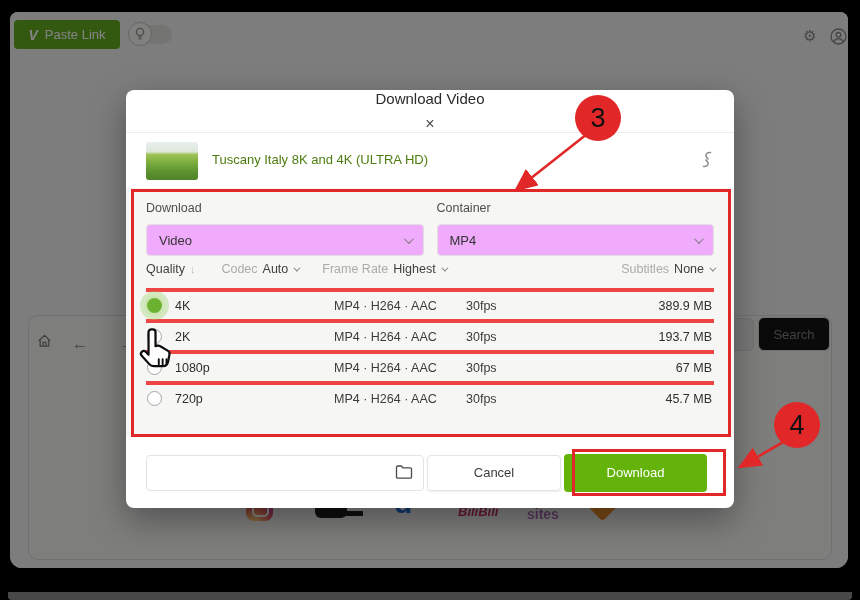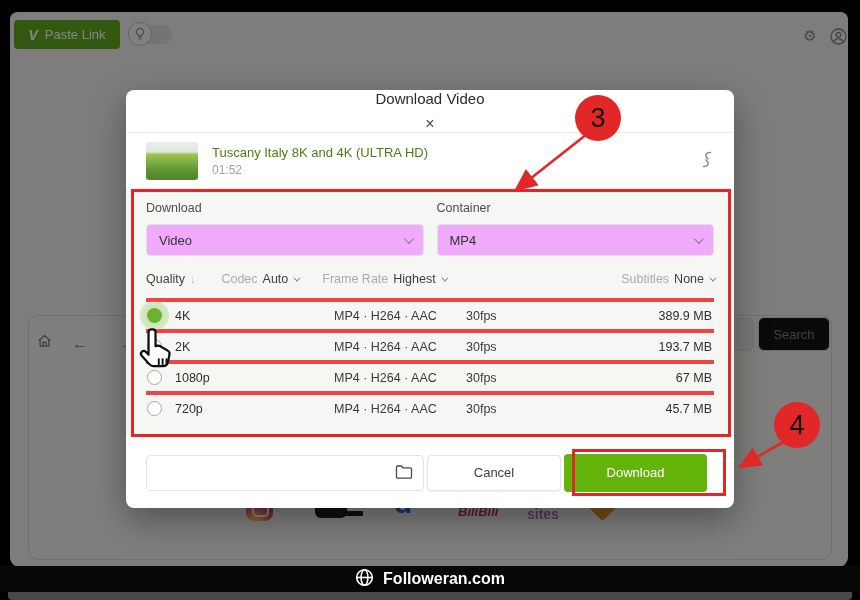--- a/index.html
+++ b/index.html
@@ -65,21 +65,21 @@
   .settings { height:249px; background:#f6f6f4; padding:13px 20px 0 20px; }
   .sel-grid { display:grid; grid-template-columns:1fr 1fr; column-gap:13px; }
   .sel-label { font-size:12.5px; color:#4d4d4b; margin-bottom:9px; }
   .select { height:32px; background:#f0abfc; border:1px solid #e1e1df; border-radius:4px;
          display:flex; align-items:center; padding:0 12px; color:#333; cursor:pointer; }
   .select span { flex:1; }
   .chev { width:7px; height:7px; border-right:1.5px solid #7c7c7a; border-bottom:1.5px solid #7c7c7a;
          transform:rotate(45deg) translateY(-2px); display:inline-block; }
   .chev.sm { width:5px; height:5px; margin-left:5px; }
 
-  .filter-row { display:flex; align-items:center; margin-top:16px; font-size:12.5px; color:#3f3f3d;justify-content:center; }
+  .filter-row { display:flex; align-items:center; margin-top:6px; font-size:12.5px; color:#3f3f3d;justify-content:center; }
   .f-dim { color:#ababa9; }
   .f-item { display:flex; align-items:center; cursor:pointer; }
   .sort-ic { color:#b9b9b7; font-size:11px; margin-left:5px; }
   .gap26 { margin-left:26px; } .gap22 { margin-left:24px; }
   .f-val { margin-left:5px; font-weight:500; }
   .f-right { margin-left:auto; }
 
   .flist { margin-top:12px; }
   .frow { display:grid; grid-template-columns:188px 132px 1fr 100px; align-items:center; height:31px;
          border-top:4px solid #ef4444; font-size:12.5px; cursor:pointer; }
@@ -166,21 +166,20 @@
   <div class="dialog">
     <div class="dlg-header">
       <span class="dlg-title">Download Video</span>
       <button class="dlg-close">×</button>
     </div>
 
     <div class="video-row">
       <div class="thumb"></div>
       <div class="vmeta">
         <div class="vtitle">Tuscany Italy 8K and 4K (ULTRA HD)</div>
-        <div class="vtime">01:52</div>
       </div>
       <span class="link-ic">
         <svg width="14" height="17" viewBox="0 0 14 17">
             <path d="M10.5 1.6C6.2 1.2 4.6 4.3 7 6.9l1 1M3.5 15.4c4.3.4 5.9-2.7 3.5-5.3l-1-1" fill="none" stroke="#8a8a88" stroke-width="1.5" stroke-linecap="round"></path>
           </svg>
       </span>
     </div>
 
     <div class="settings">
       <div class="sel-grid">
@@ -289,25 +288,15 @@
   <svg class="anno-svg" width="860" height="600">
     <defs>
       <marker id="ah" markerWidth="10" markerHeight="8" refX="8" refY="4" orient="auto">
         <path d="M0 0 L9 4 L0 8 Z" fill="#e12727"></path>
       </marker>
     </defs>
     <line x1="587" y1="134" x2="516" y2="190" stroke="#e12727" stroke-width="2.6" marker-end="url(#ah)"></line>
     <line x1="785" y1="441" x2="740" y2="467" stroke="#e12727" stroke-width="2.6" marker-end="url(#ah)"></line>
   </svg>
 
-  <div class="site-footer">
-    <span>
-      <svg width="19" height="19" viewBox="0 0 20 20">
-          <circle cx="10" cy="10" r="8.2" fill="none" stroke="#fff" stroke-width="1.7"></circle>
-          <ellipse cx="10" cy="10" rx="3.6" ry="8.2" fill="none" stroke="#fff" stroke-width="1.7"></ellipse>
-          <path d="M1.8 10h16.4" stroke="#fff" stroke-width="1.7"></path>
-        </svg>
-    </span>
-    <span class="brand">Followeran.com</span>
-  </div>
   <div class="bottom-strip"></div>
 
 </div>
 
 </body></html>

